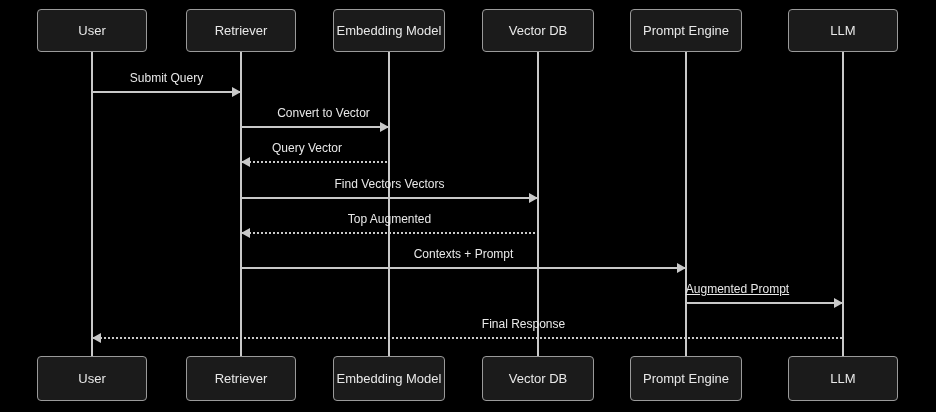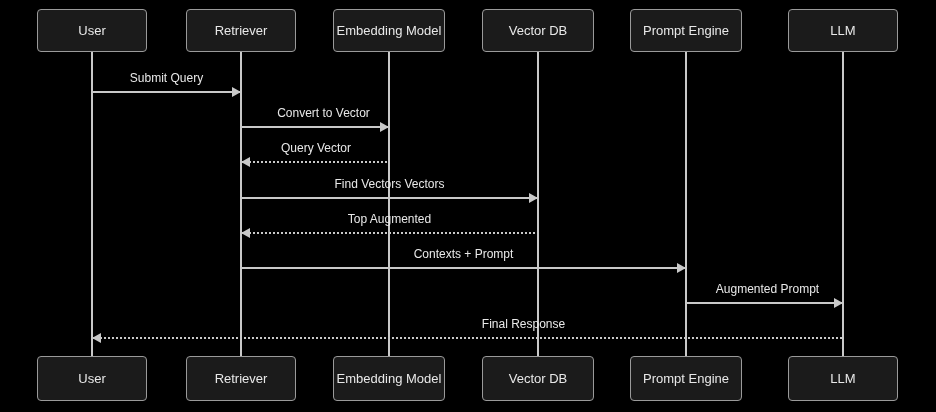--- a/index.html
+++ b/index.html
@@ -121,37 +121,37 @@
     </div>
 
   <div class="msg-label" style="left:92px; width:149px; top:69px;">Submit Query</div>
   <div class="msg-line solid" style="left:92px; width:149px; top:91px;"></div>
   <div class="arrowhead right" style="left:232px; top:87px;"></div>
 
   <div class="msg-label" style="left:241px; width:165px; top:104px;">Convert to Vector</div>
   <div class="msg-line solid" style="left:241px; width:148px; top:126px;"></div>
   <div class="arrowhead right" style="left:380px; top:122px;"></div>
 
-  <div class="msg-label" style="left:250px; width:132px; top:139px;">Query Vector</div>
+  <div class="msg-label" style="left:241px; width:132px; top:139px;">Query Vector</div>
   <div class="msg-line dashed" style="left:241px; width:148px; top:161px;"></div>
   <div class="arrowhead left" style="left:241px; top:157px;"></div>
 
   <div class="msg-label" style="left:241px; width:297px; top:175px;">Find Vectors Vectors</div>
   <div class="msg-line solid" style="left:241px; width:297px; top:197px;"></div>
   <div class="arrowhead right" style="left:529px; top:193px;"></div>
 
   <div class="msg-label" style="left:241px; width:297px; top:210px;">Top Augmented</div>
   <div class="msg-line dashed" style="left:241px; width:297px; top:232px;"></div>
   <div class="arrowhead left" style="left:241px; top:228px;"></div>
 
   <div class="msg-label" style="left:241px; width:445px; top:245px;">Contexts + Prompt</div>
   <div class="msg-line solid" style="left:241px; width:445px; top:267px;"></div>
   <div class="arrowhead right" style="left:677px; top:263px;"></div>
 
-  <div class="msg-label" style="left:686px; width:163px; top:280px;">Augmented Prompt</div>
+  <div class="msg-label" style="left:656px; width:163px; top:280px;text-decoration:underline;">Augmented Prompt</div>
   <div class="msg-line solid" style="left:686px; width:157px; top:302px;"></div>
   <div class="arrowhead right" style="left:834px; top:298px;"></div>
 
   <div class="msg-label" style="left:92px; width:846px; top:315px;padding-left:17px;">Final Response</div>
   <div class="msg-line dashed" style="left:92px; width:751px; top:337px;"></div>
   <div class="arrowhead left" style="left:92px; top:333px;"></div>
 
 </div>
 
 </body></html>

